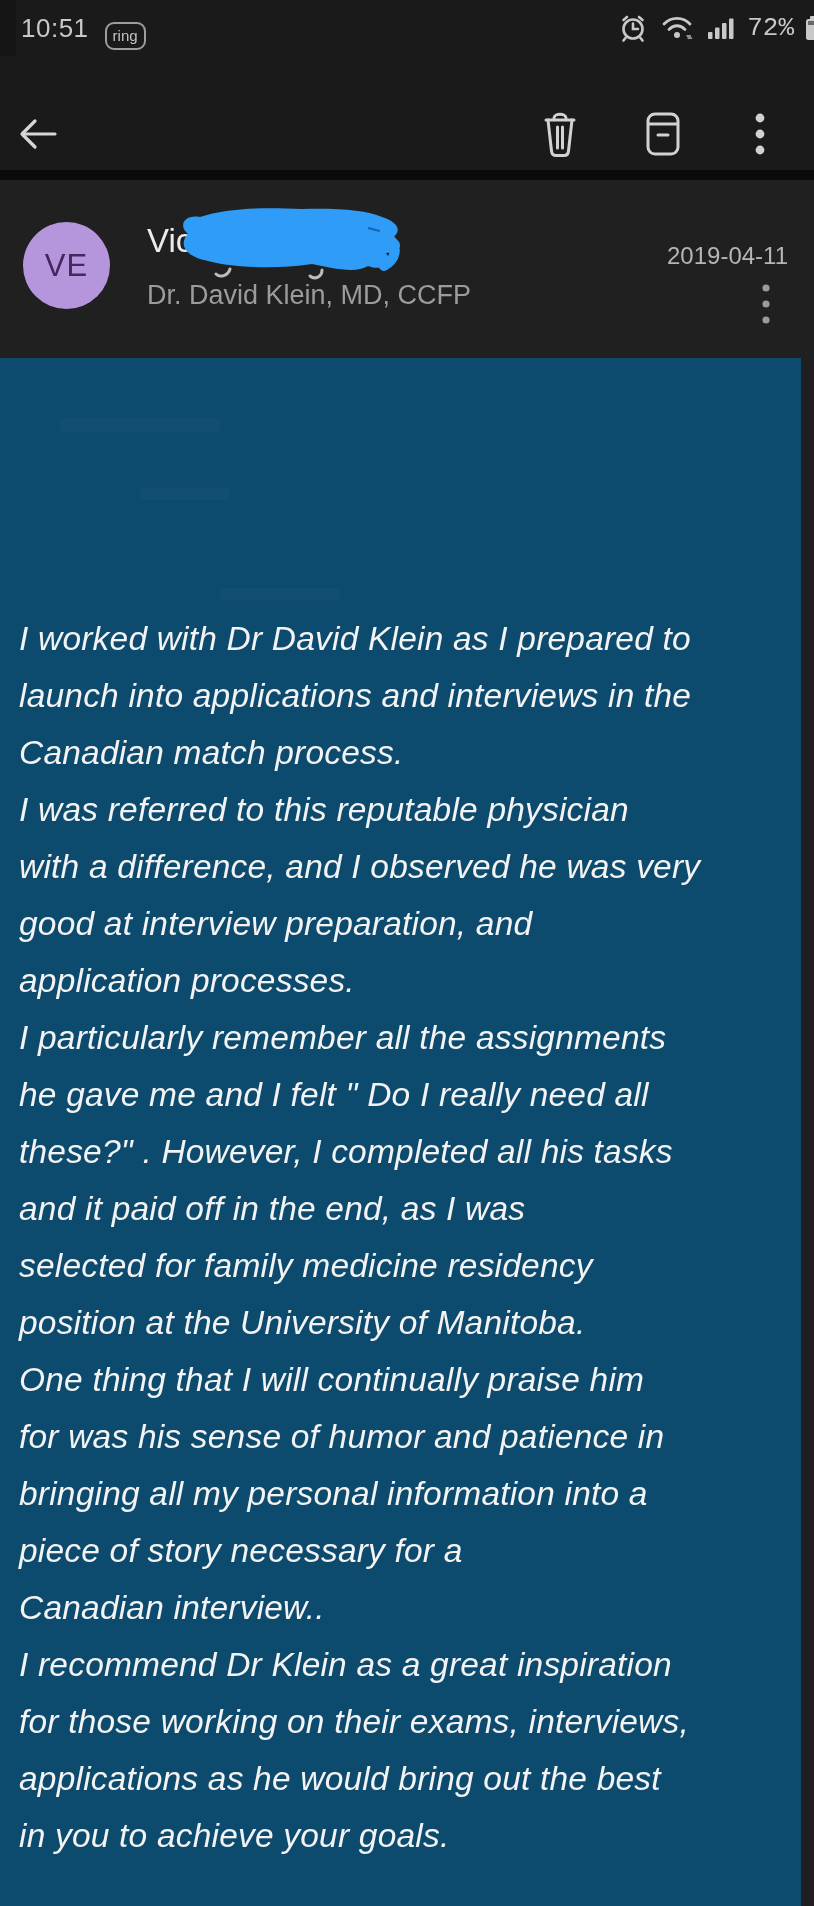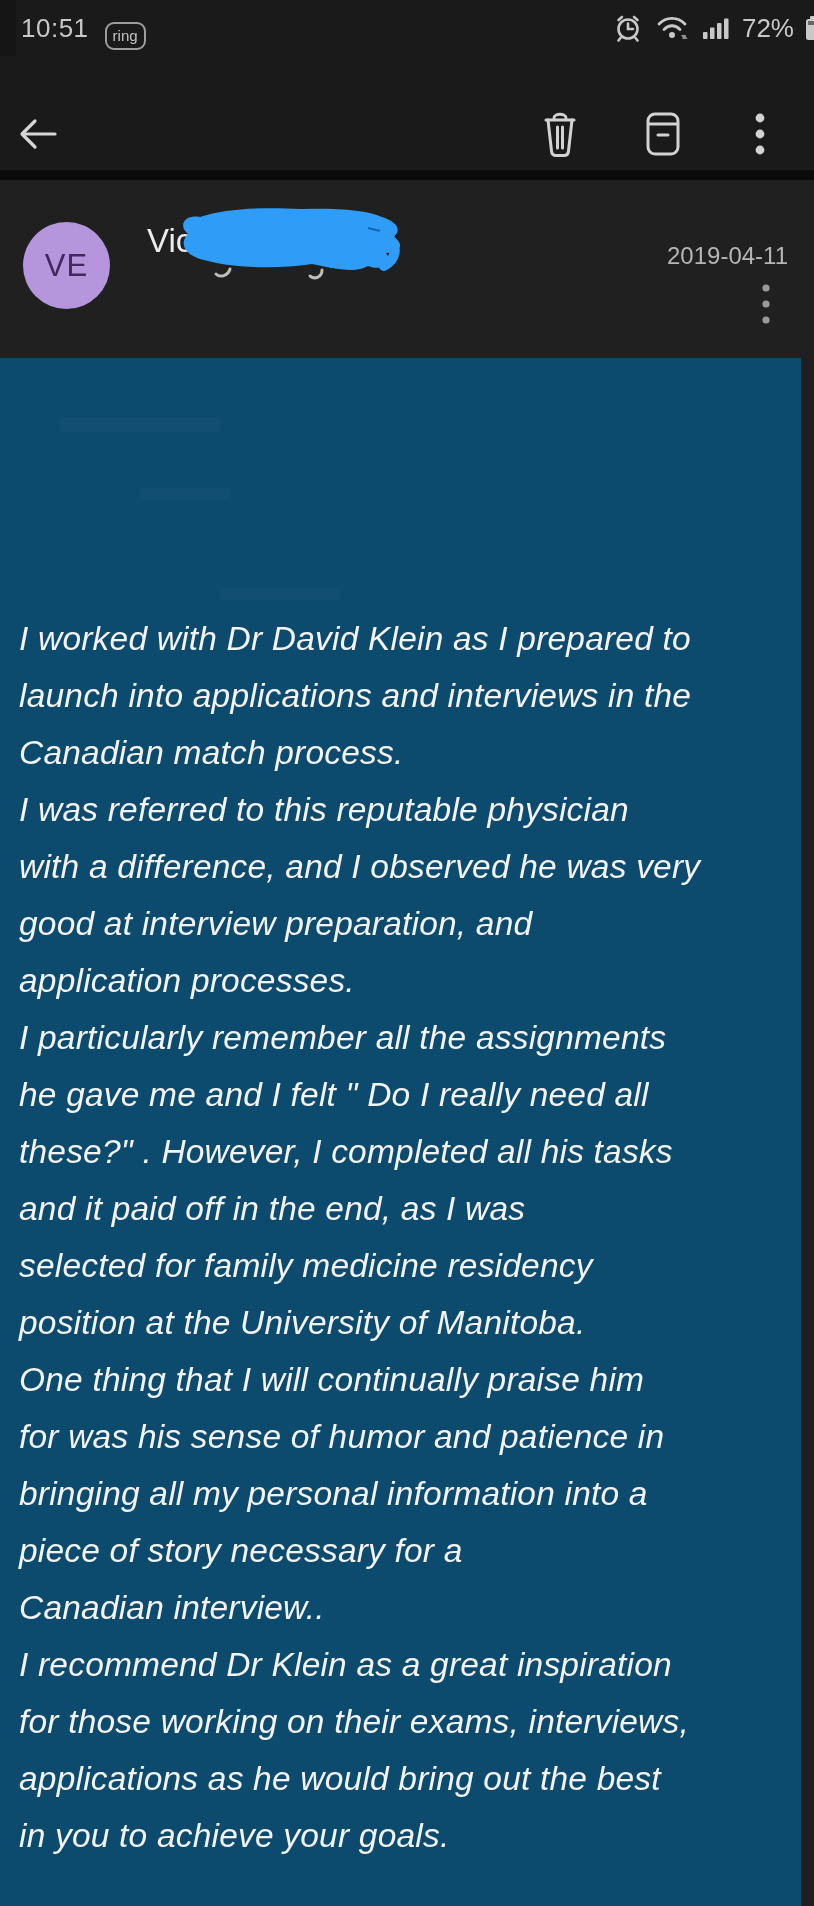--- a/index.html
+++ b/index.html
@@ -14,21 +14,21 @@
     display:flex;align-items:center;justify-content:space-between;
     padding:0 5px;box-sizing:border-box;color:#c8c8c8;
   }
   .sb-left{display:flex;align-items:center;gap:16px;}
   .sb-time{font-size:26px;letter-spacing:.5px;}
   .ring-badge{
     border:2.5px solid #9d9d9d;border-radius:9px;color:#c2c2c2;
     font-size:15px;padding:4px 6px 5px;line-height:1;margin-top:15px;
   }
   .sb-right{display:flex;align-items:center;gap:9px;}
-  .sb-pct{font-size:26px;color:#c8c8c8;}
+  .sb-pct{font-size:26px;color:#c8c8c8;font-family:Liberation Mono, monospace;}
   .sb-icon{display:inline-flex;align-items:center;}
   
   .toolbar{position:absolute;left:0;top:56px;width:814px;height:114px;background:#1a1a1a;}
   .tb-btn{position:absolute;width:52px;height:52px;display:flex;align-items:center;justify-content:center;}
   .tb-back{left:12px;top:52px;}
   .tb-trash{left:534px;top:52px;}
   .tb-box{left:637px;top:52px;}
   .tb-more{left:734px;top:52px;}
   
   .divider-band{position:absolute;left:0;top:170px;width:814px;height:10px;background:#0b0b0b;}
@@ -178,20 +178,21 @@
         <path d="M196 22 l12 3" stroke="#1565b5" stroke-width="2" fill="none"></path>
 
         <g stroke="#bdbdbd" stroke-width="3" fill="none" stroke-linecap="round">
           <path d="M58 63 C56 70 48 72 44 68"></path>
           <path d="M150 64 C150 71 143 74 138 70"></path>
         </g>
       </svg>
     </span>
 
     <span class="hdr-date">2019-04-11</span>
+    <span class="hdr-subject">Dr. David Klein, MD, CCFP</span>
 
     <div class="hdr-more">
       <span>
         <svg width="10" height="56" viewBox="0 0 10 56">
           <g fill="#9a9a9a">
             <circle cx="5" cy="8" r="3.6"></circle>
             <circle cx="5" cy="24" r="3.6"></circle>
             <circle cx="5" cy="40" r="3.6"></circle>
           </g>
         </svg>

